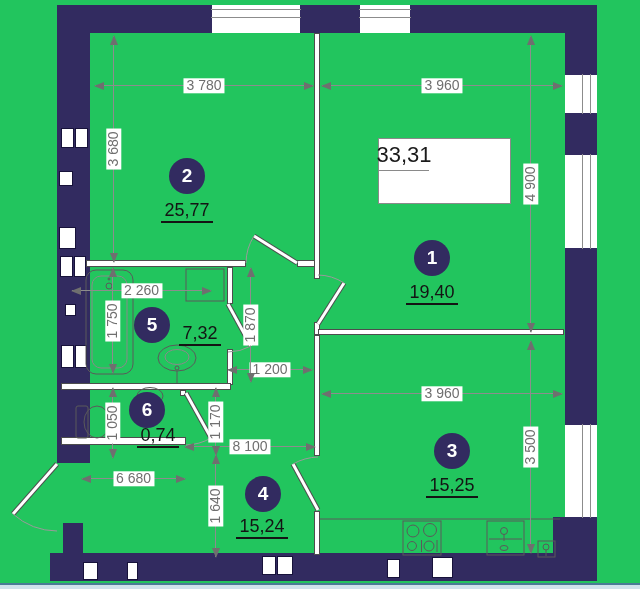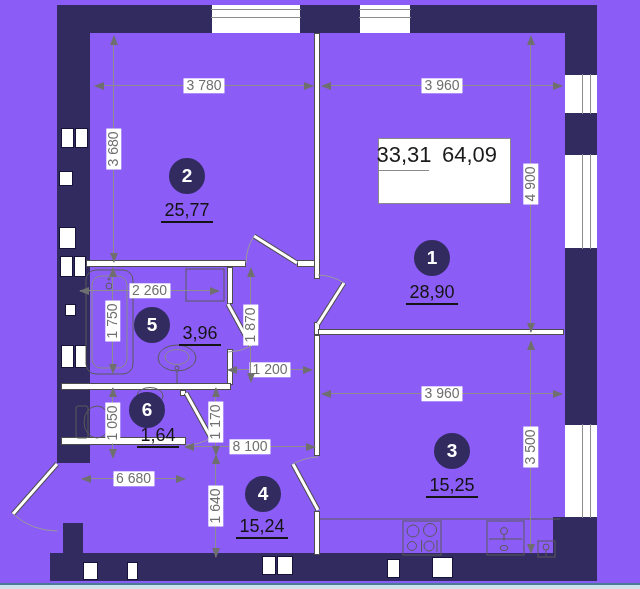--- a/index.html
+++ b/index.html
@@ -1,16 +1,16 @@
 <!DOCTYPE html>
 <html><head>
 <meta charset="utf-8">
 <style>
   html,body{margin:0;padding:0;background:#ffffff;}
-  #plan{position:relative;width:640px;height:589px;background:#8b5cf6;overflow:hidden;
+  #plan{position:relative;width:640px;height:589px;background:#22c55e;overflow:hidden;
         font-family:"Liberation Sans", sans-serif;}
   
   .w{position:absolute;background:#322b60;}
   
   .win{position:absolute;background:#ffffff;}
   .win .pane{position:absolute;border:0 solid #8c8c8c;}
   .win-h .pane{left:-1px;right:-1px;top:4px;height:7px;border-top-width:1px;border-bottom-width:1px;}
   .win-v .pane{top:-1px;bottom:-1px;left:17px;width:7px;border-left-width:1px;border-right-width:1px;}
   
   .vent{position:absolute;background:#ffffff;border:1px solid #17123a;box-sizing:border-box;}
@@ -197,21 +197,21 @@
   <div class="dim dim-h" style="left:95px;top:85px;width:218px">
     <span class="a a-l"></span>
       <span class="a a-r"></span>
     <span class="lbl">3 780</span>
   </div>
   <div class="dim dim-h" style="left:322px;top:85px;width:240px">
     <span class="a a-l"></span>
       <span class="a a-r"></span>
     <span class="lbl">3 960</span>
   </div>
-  <div class="dim dim-h" style="left:80px;top:290px;width:139px">
+  <div class="dim dim-h" style="left:72px;top:290px;width:139px">
     <span class="a a-l"></span>
       <span class="a a-r"></span>
     <span class="lbl">2 260</span>
   </div>
   <div class="dim dim-h" style="left:228px;top:369px;width:84px">
     <span class="a a-l"></span>
       <span class="a a-r"></span>
     <span class="lbl">1 200</span>
   </div>
   <div class="dim dim-h" style="left:185px;top:446px;width:130px">
@@ -265,36 +265,35 @@
       <span class="a a-b"></span>
     <span class="lbl">1 640</span>
   </div>
   <div class="dim dim-v" style="left:530px;top:341px;height:212px">
     <span class="a a-t"></span>
       <span class="a a-b"></span>
     <span class="lbl">3 500</span>
   </div>
 
   <div class="badge" style="left:414px;top:240px">1</div>
-  <div class="area" style="left:400px;top:282px;width:64px"><span>28,90</span></div>
+  <div class="area" style="left:400px;top:282px;width:64px"><span>19,40</span></div>
 
   <div class="badge" style="left:169px;top:158px">2</div>
   <div class="area" style="left:155px;top:200px;width:64px"><span>25,77</span></div>
 
   <div class="badge" style="left:434px;top:433px">3</div>
   <div class="area" style="left:420px;top:475px;width:64px"><span>15,25</span></div>
 
   <div class="badge" style="left:245px;top:476px">4</div>
   <div class="area" style="left:230px;top:516px;width:64px"><span>15,24</span></div>
 
   <div class="badge" style="left:134px;top:307px">5</div>
-  <div class="area" style="left:172px;top:323px;width:56px"><span>3,96</span></div>
+  <div class="area" style="left:172px;top:323px;width:56px"><span>7,32</span></div>
 
   <div class="badge" style="left:129px;top:392px">6</div>
-  <div class="area" style="left:130px;top:425px;width:56px"><span>1,64</span></div>
+  <div class="area" style="left:130px;top:425px;width:56px"><span>0,74</span></div>
 
   <div class="infobox">
     <div class="val top">33,31</div>
-    <div class="val">64,09</div>
   </div>
 
   <div class="baseline"></div>
 </div>
 
 </body></html>

